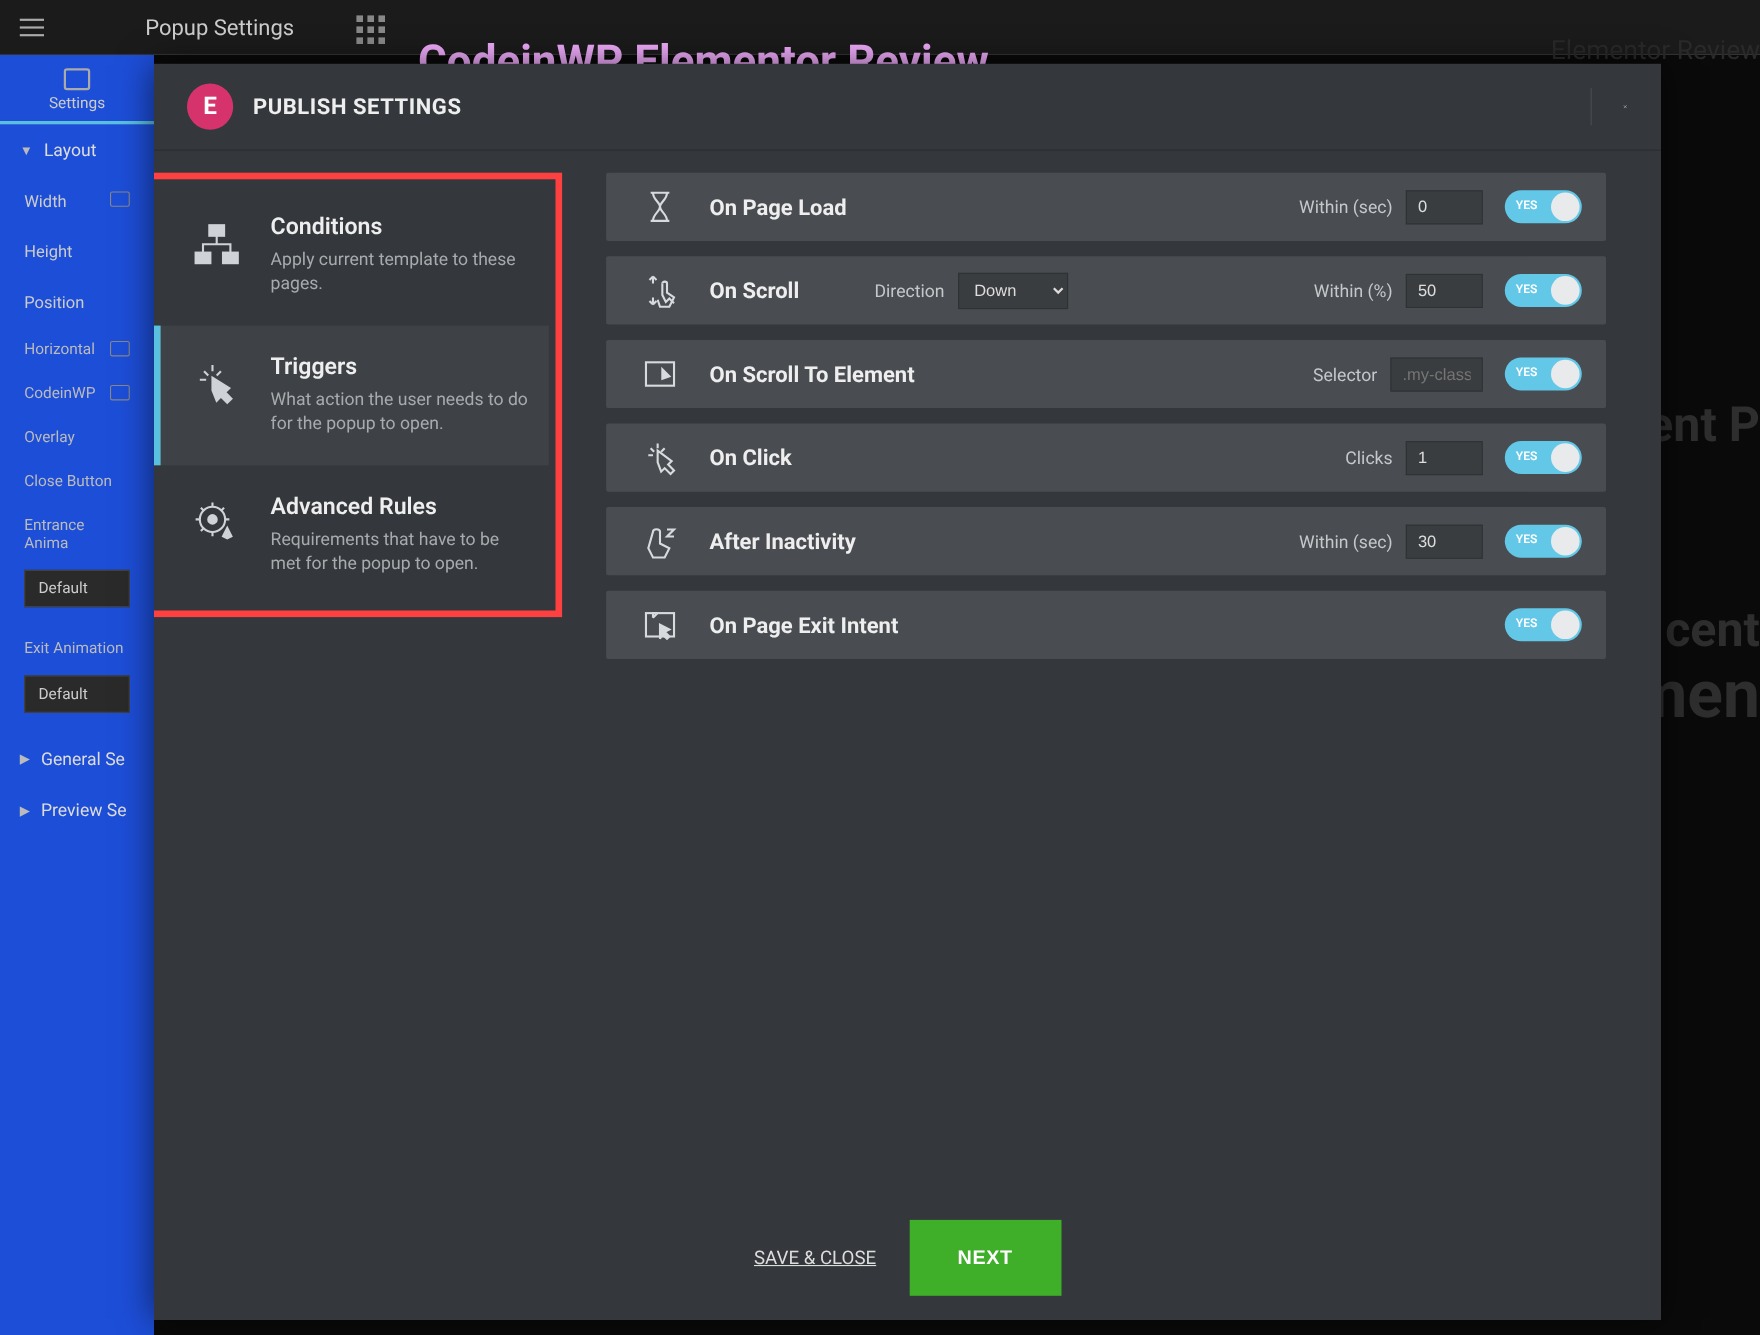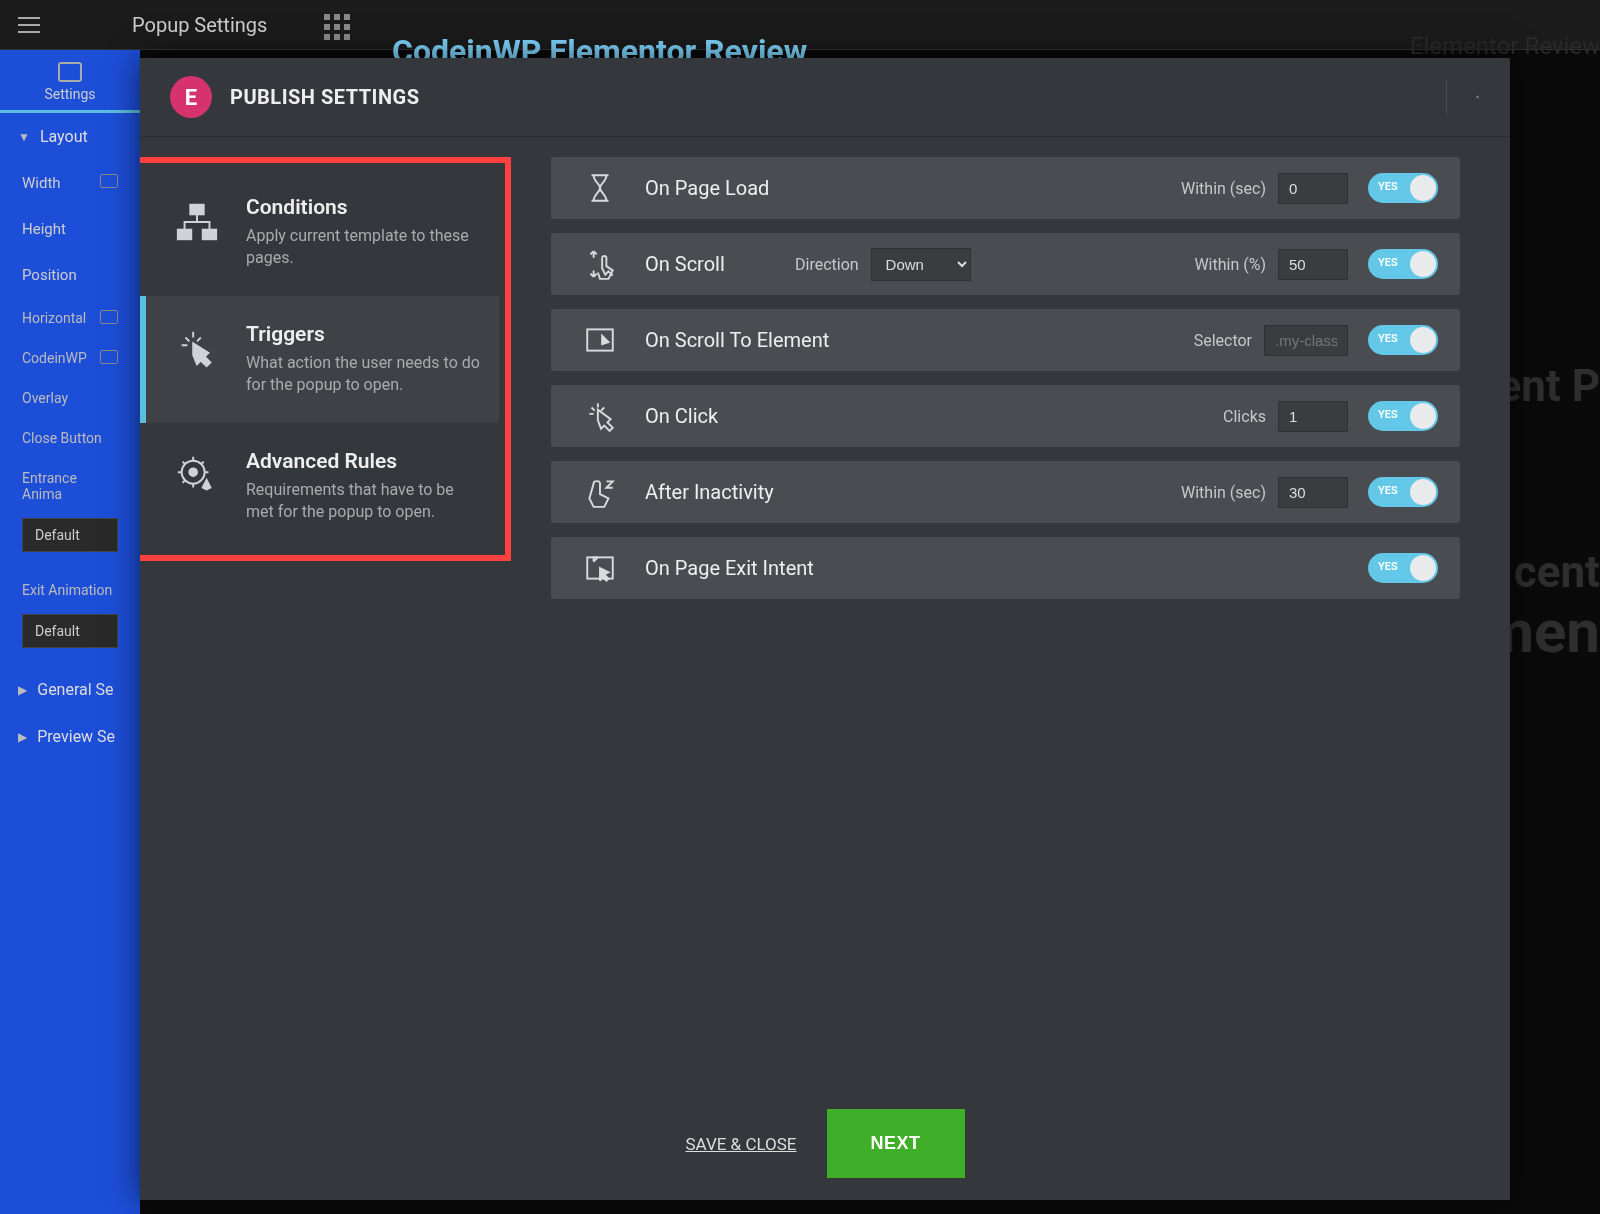--- a/index.html
+++ b/index.html
@@ -31,21 +31,21 @@
 }
 .hamburger { width:22px; height:16px; display:flex; flex-direction:column; justify-content:space-between;}
 .hamburger span { display:block; height:2px; background:#aaa; }
 .top-title { font-size: 20px; color:#ccc; margin-left: 60px;}
 .apps-grid {
   position: absolute; right: 1250px; top:14px;
   display:grid; grid-template-columns: repeat(3,6px); grid-template-rows: repeat(3,6px); gap:4px;
 }
 .apps-grid span{ background:#888; }
 
-.page-title-bg { position:absolute; top:32px; left:392px; font-size:32px; font-weight:700; color:#7dd3fc;}
+.page-title-bg { position:absolute; top:32px; left:380px; font-size:40px; font-weight:700; color:#f0abfc;}
 .page-title-bg2 { position:absolute; top:32px; right:0; font-size:24px; color:#2a2a2a;}
 
 .side-panel {
   position:absolute; top:50px; left:0; width:140px; height:calc(100% - 50px);
   background:#1d4ed8;
 }
 .settings-tab { text-align:center; padding:12px 0 8px; border-bottom:3px solid #5bc0de; color:#ccc; font-size:14px;}
 .settings-tab .tab-icon { display:block; margin:0 auto 4px; width:24px; height:20px; border:2px solid #aaa; border-radius:3px;}
 .side-section { padding: 14px 18px; font-size: 16px; color:#ddd; display:flex; align-items:center; gap:10px;}
 .side-caret { font-size:12px; color:#bbb;}
@@ -92,21 +92,21 @@
 .nav-icon { width:54px; height:54px; flex-shrink:0; display:flex;align-items:center;justify-content:center;}
 .nav-text h3 { font-size:21px; color:#eee; margin-bottom:6px; font-weight:600;}
 .nav-text p { font-size:16px; color:#a8abae; line-height:1.4;}
 
 .trigger-col { flex:1; padding: 20px 50px 0 16px; display:flex; flex-direction:column; gap:14px;}
 .trigger-row {
   background:#494d51; display:flex; align-items:center; padding: 14px 22px 14px 24px;
   gap: 20px; border-radius:2px;
 }
 .trigger-row .ticon { width:50px; display:flex;align-items:center;justify-content:center;}
-.trigger-row .tname { flex:0 0 auto; font-size:20px; color:#eee; font-weight:400; min-width:180px;}
+.trigger-row .tname { flex:0 0 auto; font-size:20px; color:#eee; font-weight:700; min-width:180px;}
 .trigger-row .spacer { flex:1; }
 .trigger-row .fld { display:flex; align-items:center; gap:12px; margin-left:20px;}
 .trigger-row label { font-size:16px; color:#c5c8cb; }
 .trigger-row input[type=text] {
   width:70px; background:#3a3d40; border:1px solid #2f3234; color:#ddd; padding:6px 10px; font-size:15px;
 }
 .trigger-row input.wide { width:84px; }
 .trigger-row select { width:100px; background:#3a3d40; border:1px solid #2f3234; color:#ddd; padding:6px 10px; font-size:15px;}
 
 .toggle {

